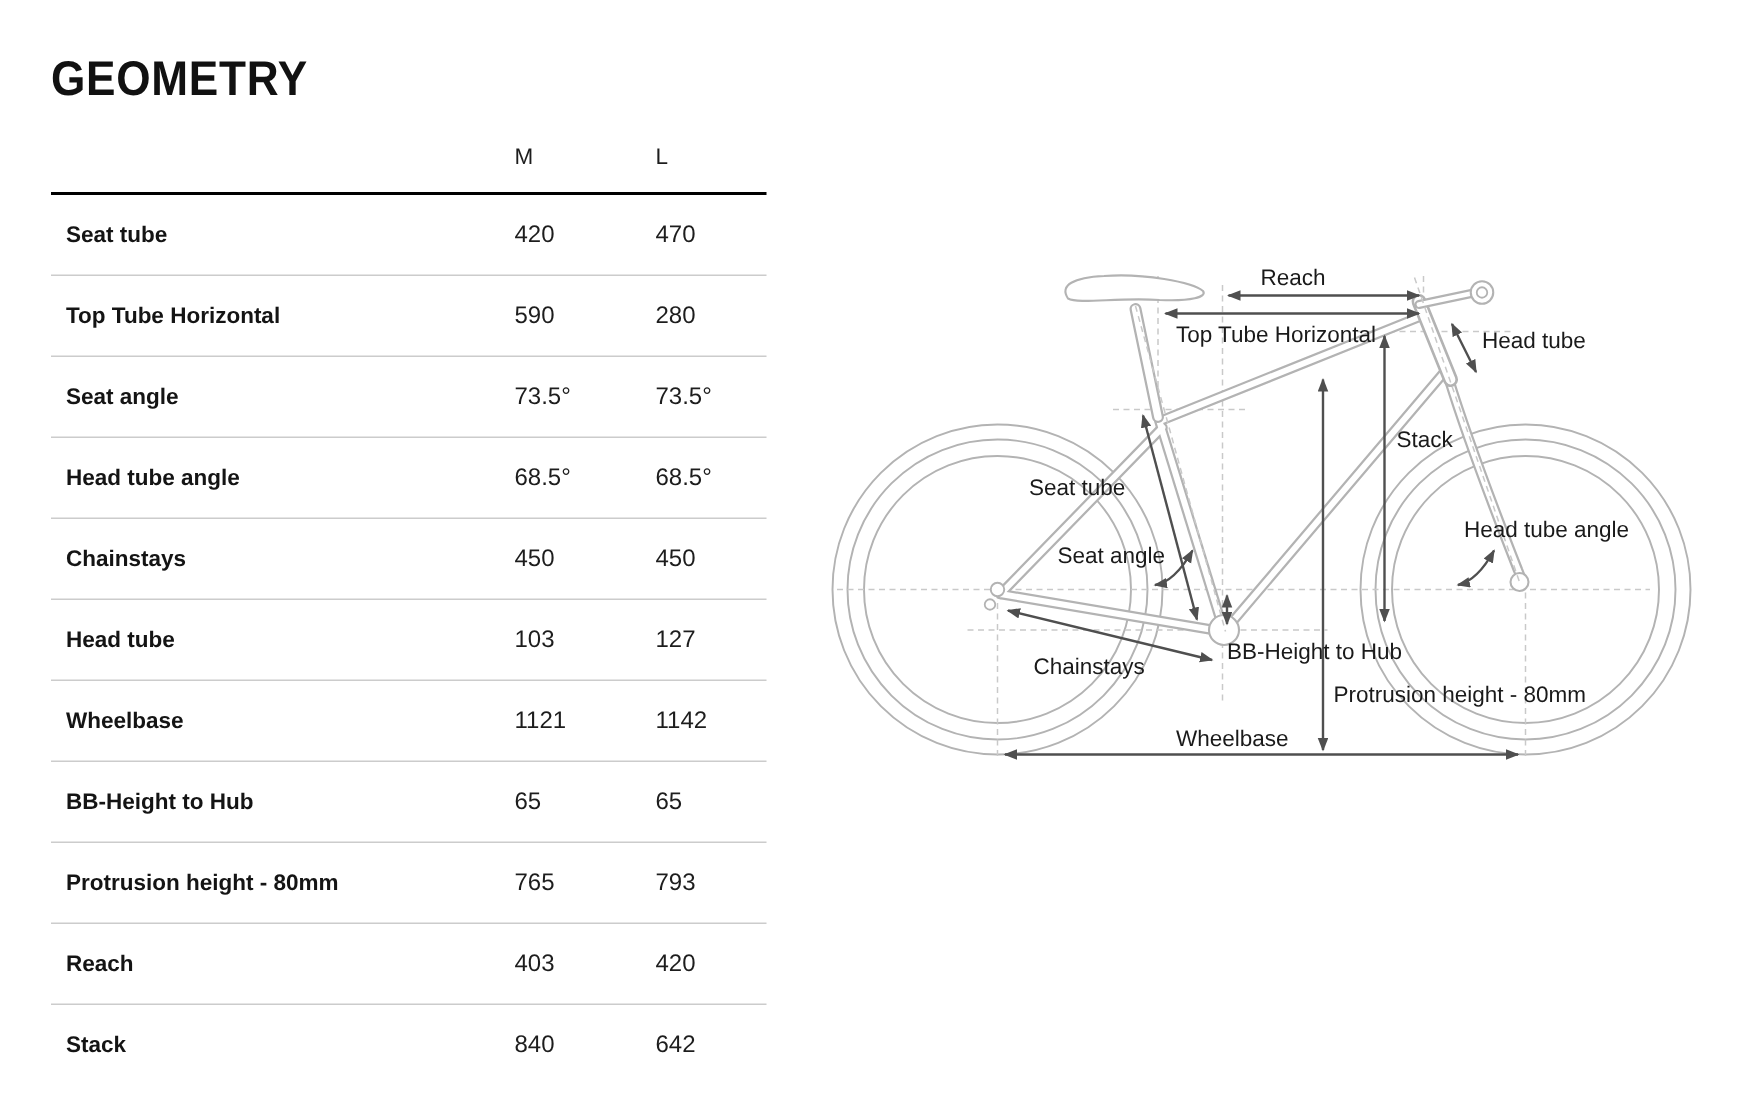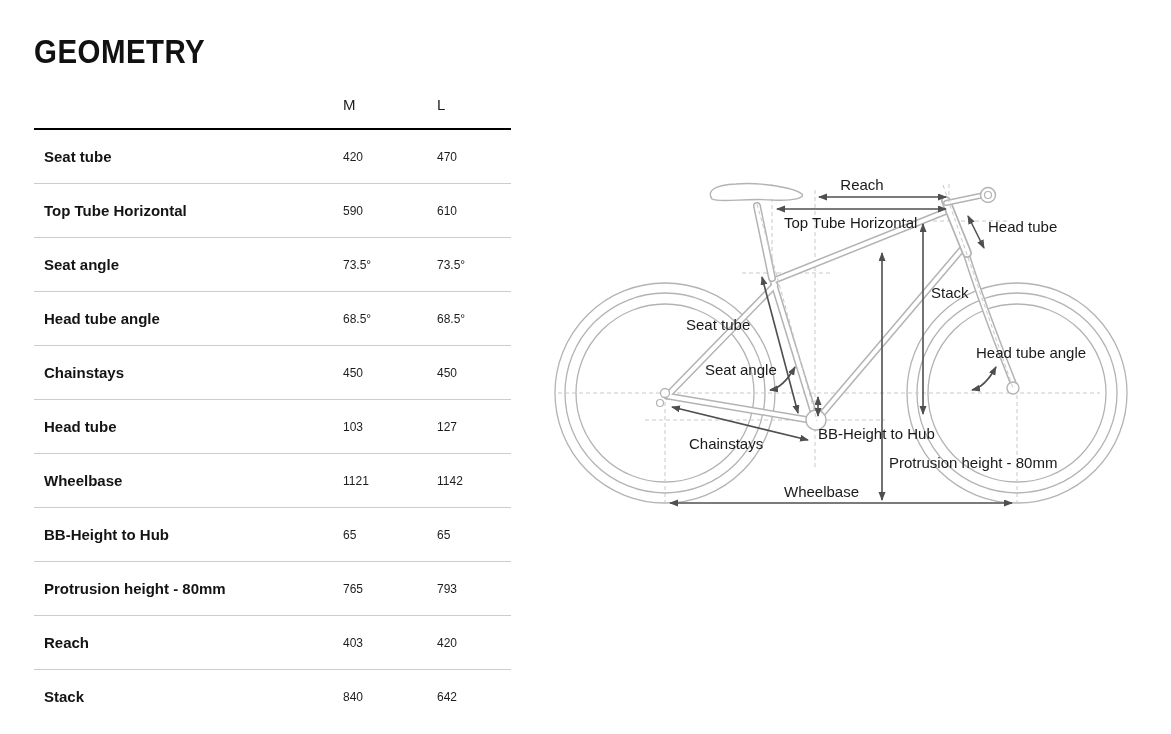--- a/index.html
+++ b/index.html
@@ -15,21 +15,21 @@
   }
   .geo-table{position:absolute;left:34px;top:88px;width:477px;}
   .thead{position:relative;height:40px;border-bottom:2px solid #000;}
   .thead .col{position:absolute;top:8px;font-size:15px;color:#1d1d1d;}
   .col-m{left:309px;}
   .col-l{left:403px;}
   .trow{position:relative;height:53px;border-bottom:1px solid #ccc;
         display:flex;align-items:center;}
   .trow:last-child{border-bottom:none;}
   .trow .rlabel{font-size:15px;font-weight:bold;color:#141414;padding-left:10px;}
-  .trow .val{position:absolute;font-size:12px;color:#1d1d1d;}
+  .trow .val{position:absolute;font-size:16px;color:#1d1d1d;}
   .diagram{position:absolute;left:548px;top:170px;width:620px;height:345px;}
   svg text{font-family:"Liberation Sans","DejaVu Sans",sans-serif;
            font-size:15px;fill:#1a1a1a;}
 </style>
 </head>
 <body>
 
 <div class="title">GEOMETRY</div>
 
 <div class="geo-table">
@@ -38,21 +38,21 @@
     <span class="col col-l">L</span>
   </div>
   <div class="trow">
     <span class="rlabel">Seat tube</span>
     <span class="val col-m">420</span>
     <span class="val col-l">470</span>
   </div>
   <div class="trow">
     <span class="rlabel">Top Tube Horizontal</span>
     <span class="val col-m">590</span>
-    <span class="val col-l">610</span>
+    <span class="val col-l">280</span>
   </div>
   <div class="trow">
     <span class="rlabel">Seat angle</span>
     <span class="val col-m">73.5°</span>
     <span class="val col-l">73.5°</span>
   </div>
   <div class="trow">
     <span class="rlabel">Head tube angle</span>
     <span class="val col-m">68.5°</span>
     <span class="val col-l">68.5°</span>

